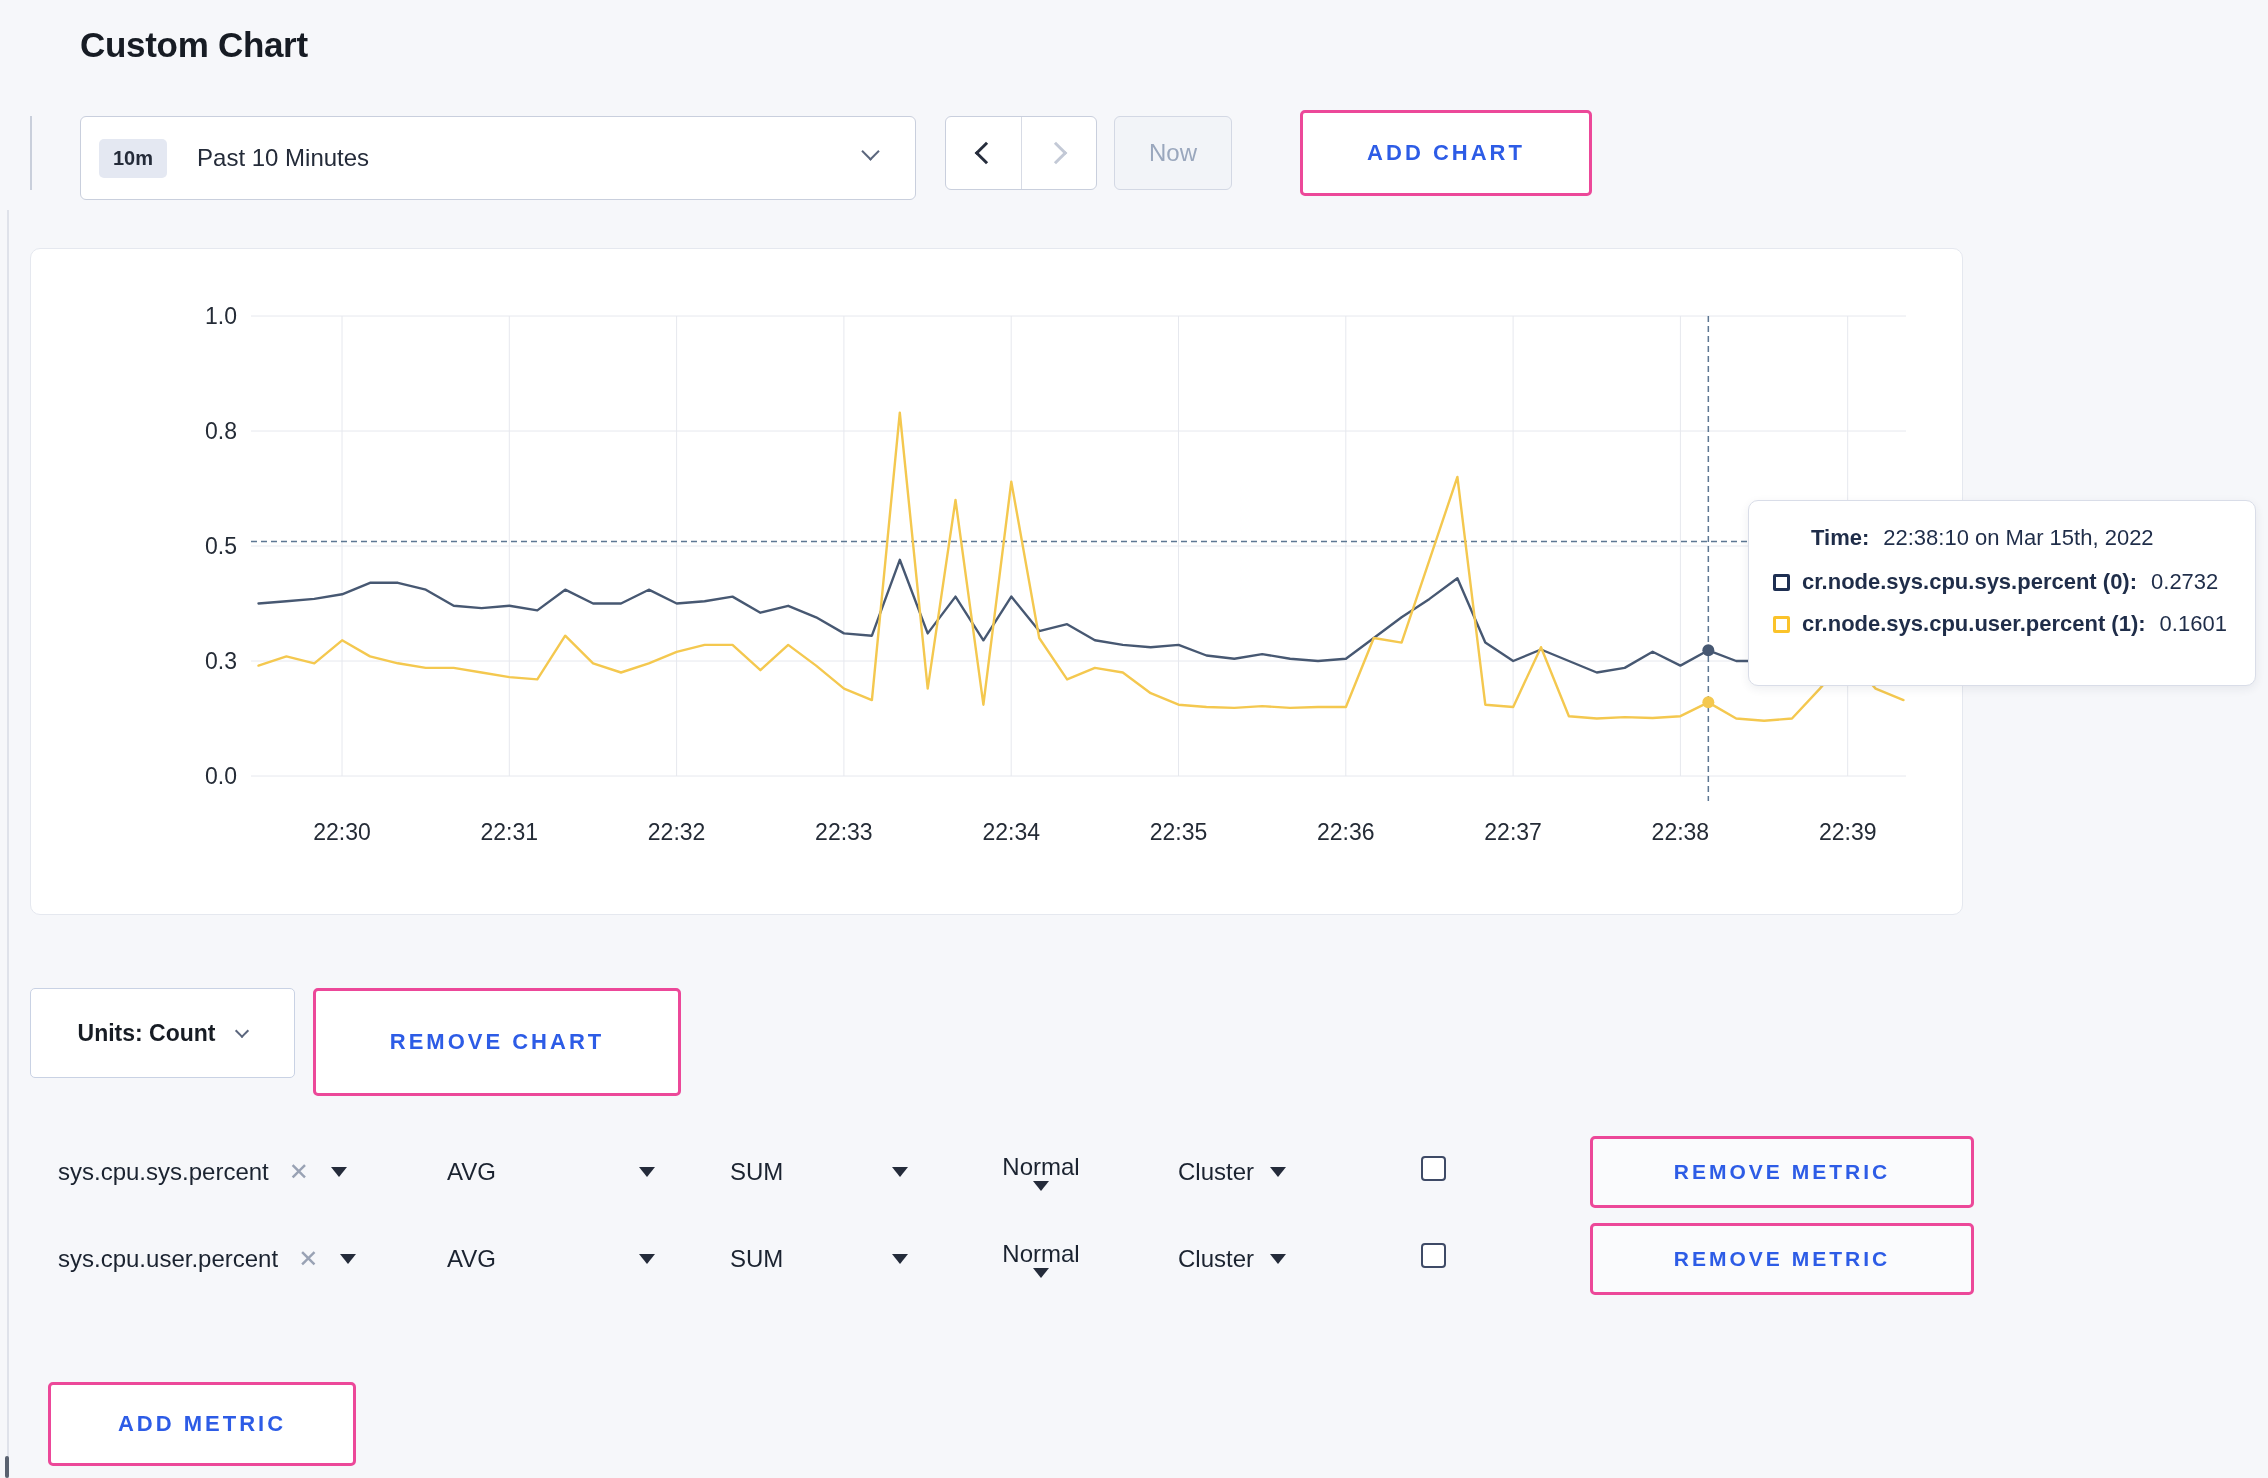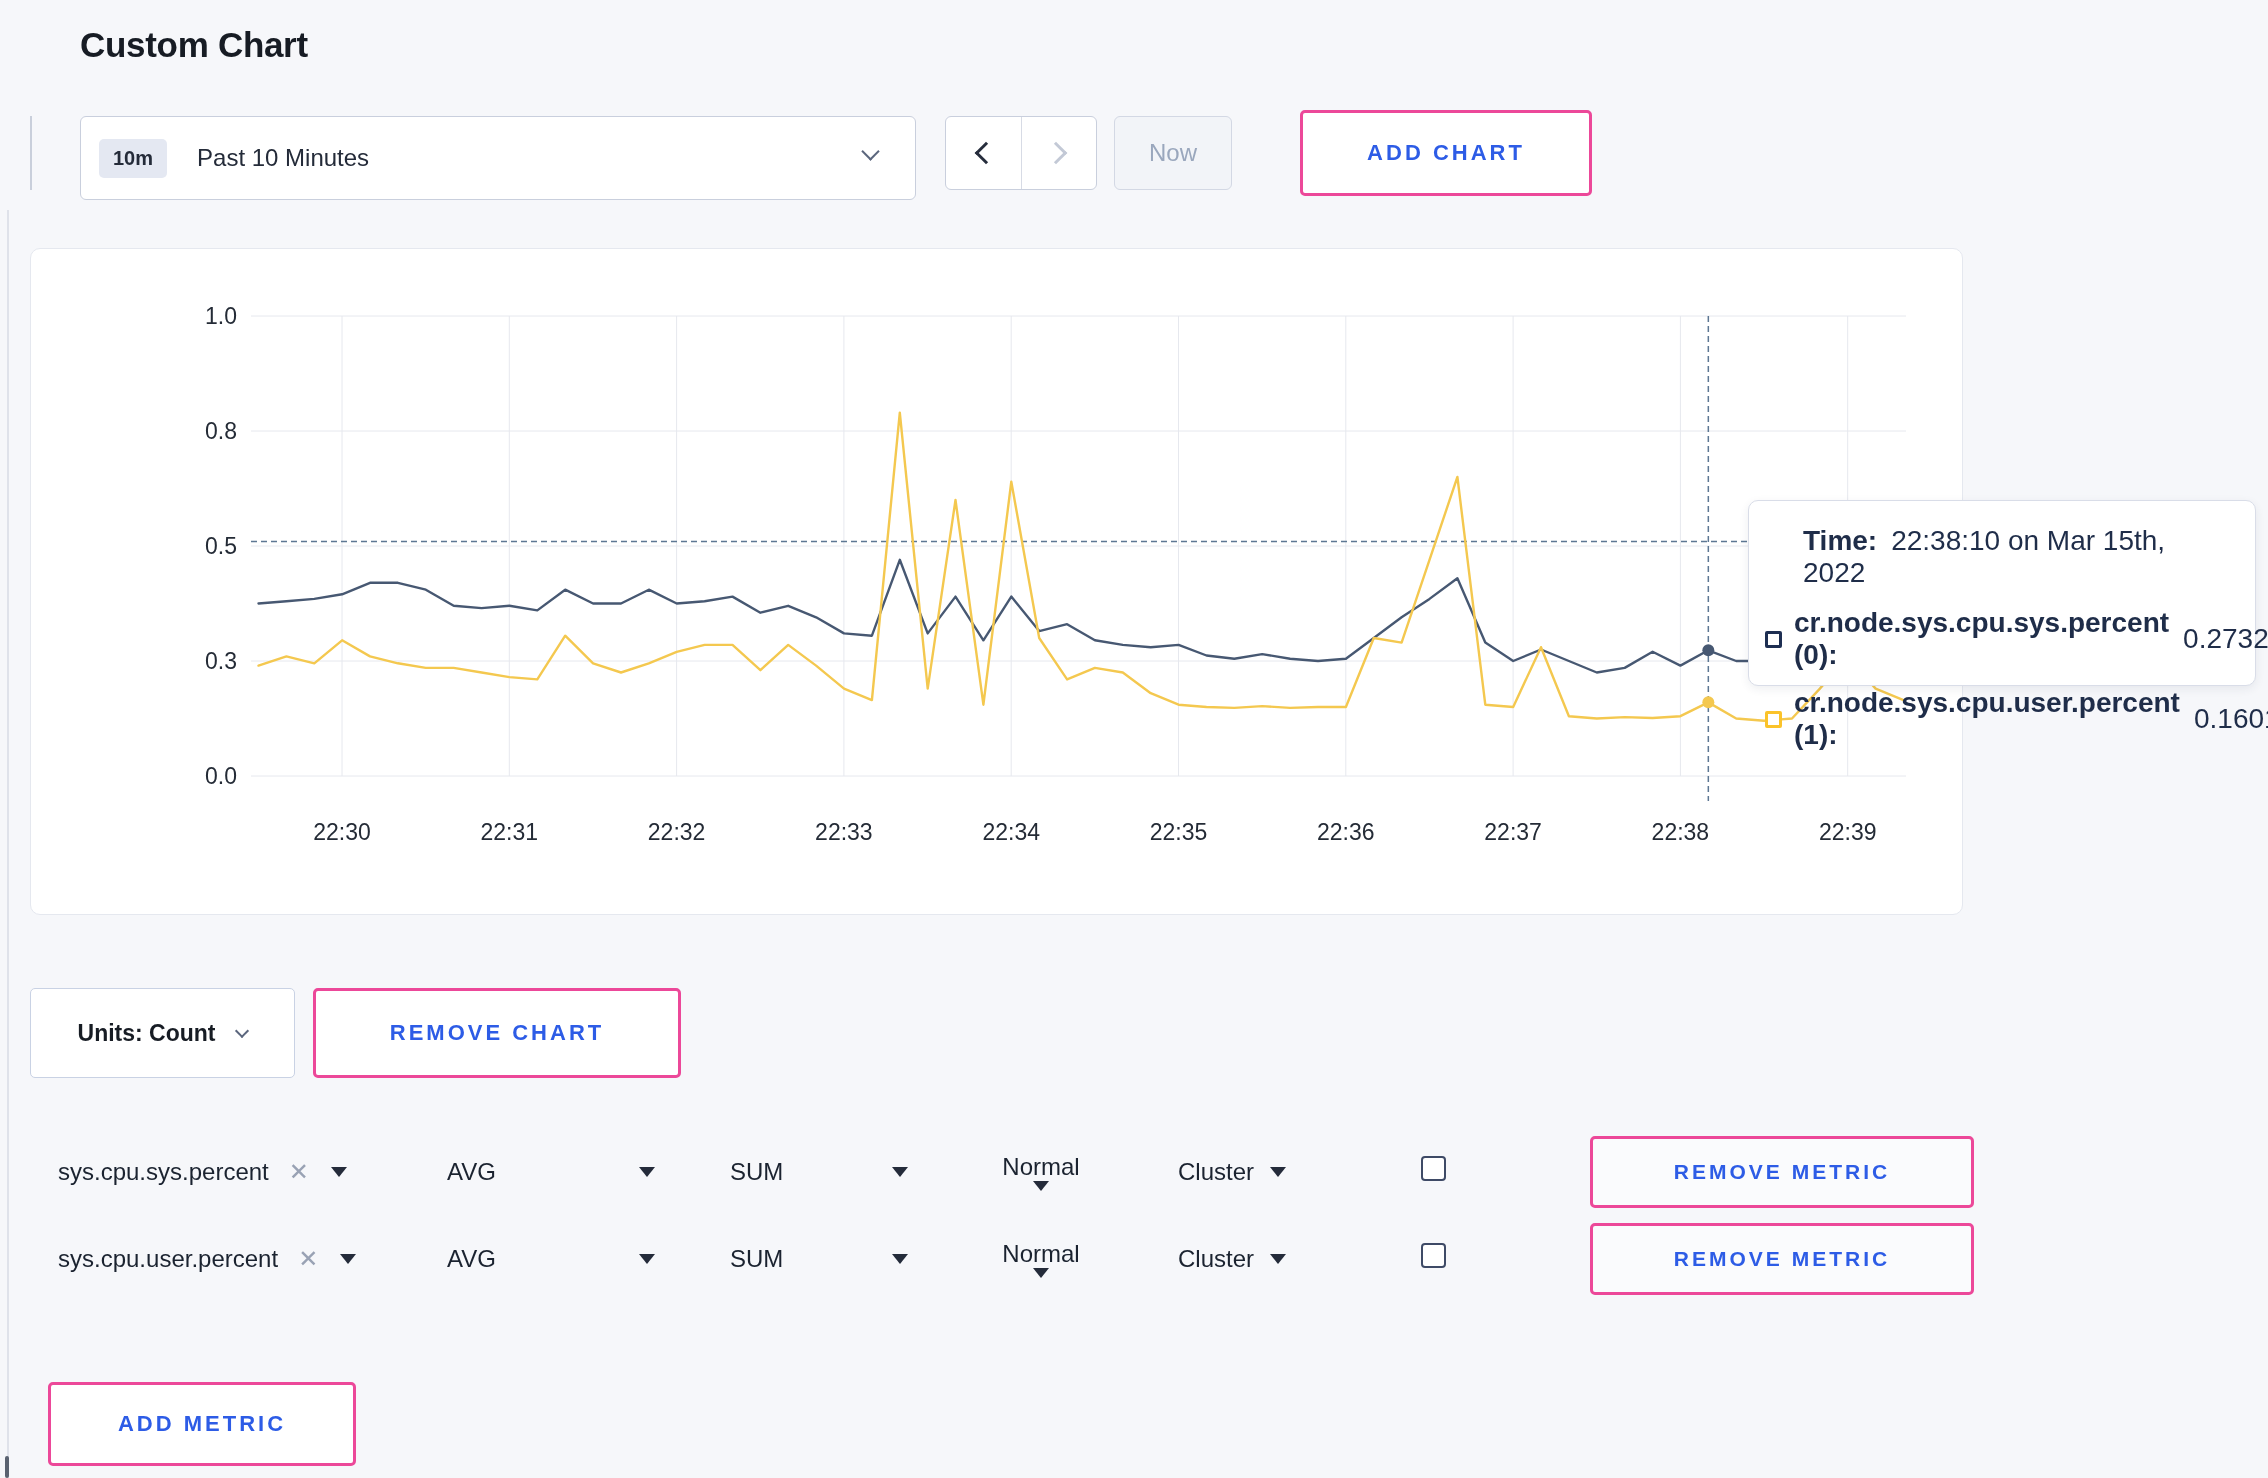--- a/index.html
+++ b/index.html
@@ -59,38 +59,38 @@
     border:1px solid #e5e8ef; border-radius:10px;
   }
   .chart-card svg { position:absolute; left:0; top:0; overflow:visible; }
   svg text { font-family:"Liberation Sans", sans-serif; }
 
   
   .tooltip {
     left:1748px; top:500px; width:508px; height:186px; background:#fff;
     border:1px solid #d9dde8; border-radius:10px; z-index:10;
     box-shadow:0 3px 10px rgba(40,50,80,0.08);
-    padding:24px 26px 0 16px; font-size:28px; color:#1f2d49;
+    padding:24px 26px 0 24px; font-size:22px; color:#1f2d49;
   }
   .tt-time-row { margin-left:38px; margin-bottom:18px; }
   .tt-time-label { font-weight:700; margin-right:14px; }
   .tt-series-row { display:flex; align-items:center; margin-bottom:16px; }
   .tt-square { width:17px; height:17px; border-radius:2px; background:#fff; margin-right:12px; flex:none; }
   .tt-sq-sys  { border:3px solid #1e2f52; }
   .tt-sq-user { border:3px solid #fbc32a; }
   .tt-name { font-weight:700; margin-right:14px; }
 
   
   .units-btn {
     left:30px; top:988px; width:265px; height:90px; background:#fff;
     border:1px solid #c9d2e4; border-radius:5px; display:flex; align-items:center; justify-content:center;
     font-size:23px; font-weight:700; color:#171c24; cursor:pointer;
   }
   .units-btn .chev { width:10px; height:10px; margin-left:22px; margin-top:-4px; }
-  .remove-chart { left:313px; top:988px; width:368px; height:90px; font-size:22px; }
+  .remove-chart { left:313px; top:988px; width:368px; height:108px; font-size:22px; }
 
   
   .metrics { left:30px; top:1128px; width:1933px; }
   .t-grid { display:grid; grid-template-columns:400px 283px 253px 195px 200px 212px 390px; align-items:center; }
   .t-header { height:76px; background:#fff; }
   .t-header .hcell { font-size:18px; font-weight:700; letter-spacing:3.2px; color:#43526f; padding-left:17px; }
   .t-header .hcell.first { padding-left:39px; }
   .t-row { height:87px; }
   .cell { padding-left:17px; font-size:24px; color:#1b2330; }
   .cell.first { padding-left:28px; }

